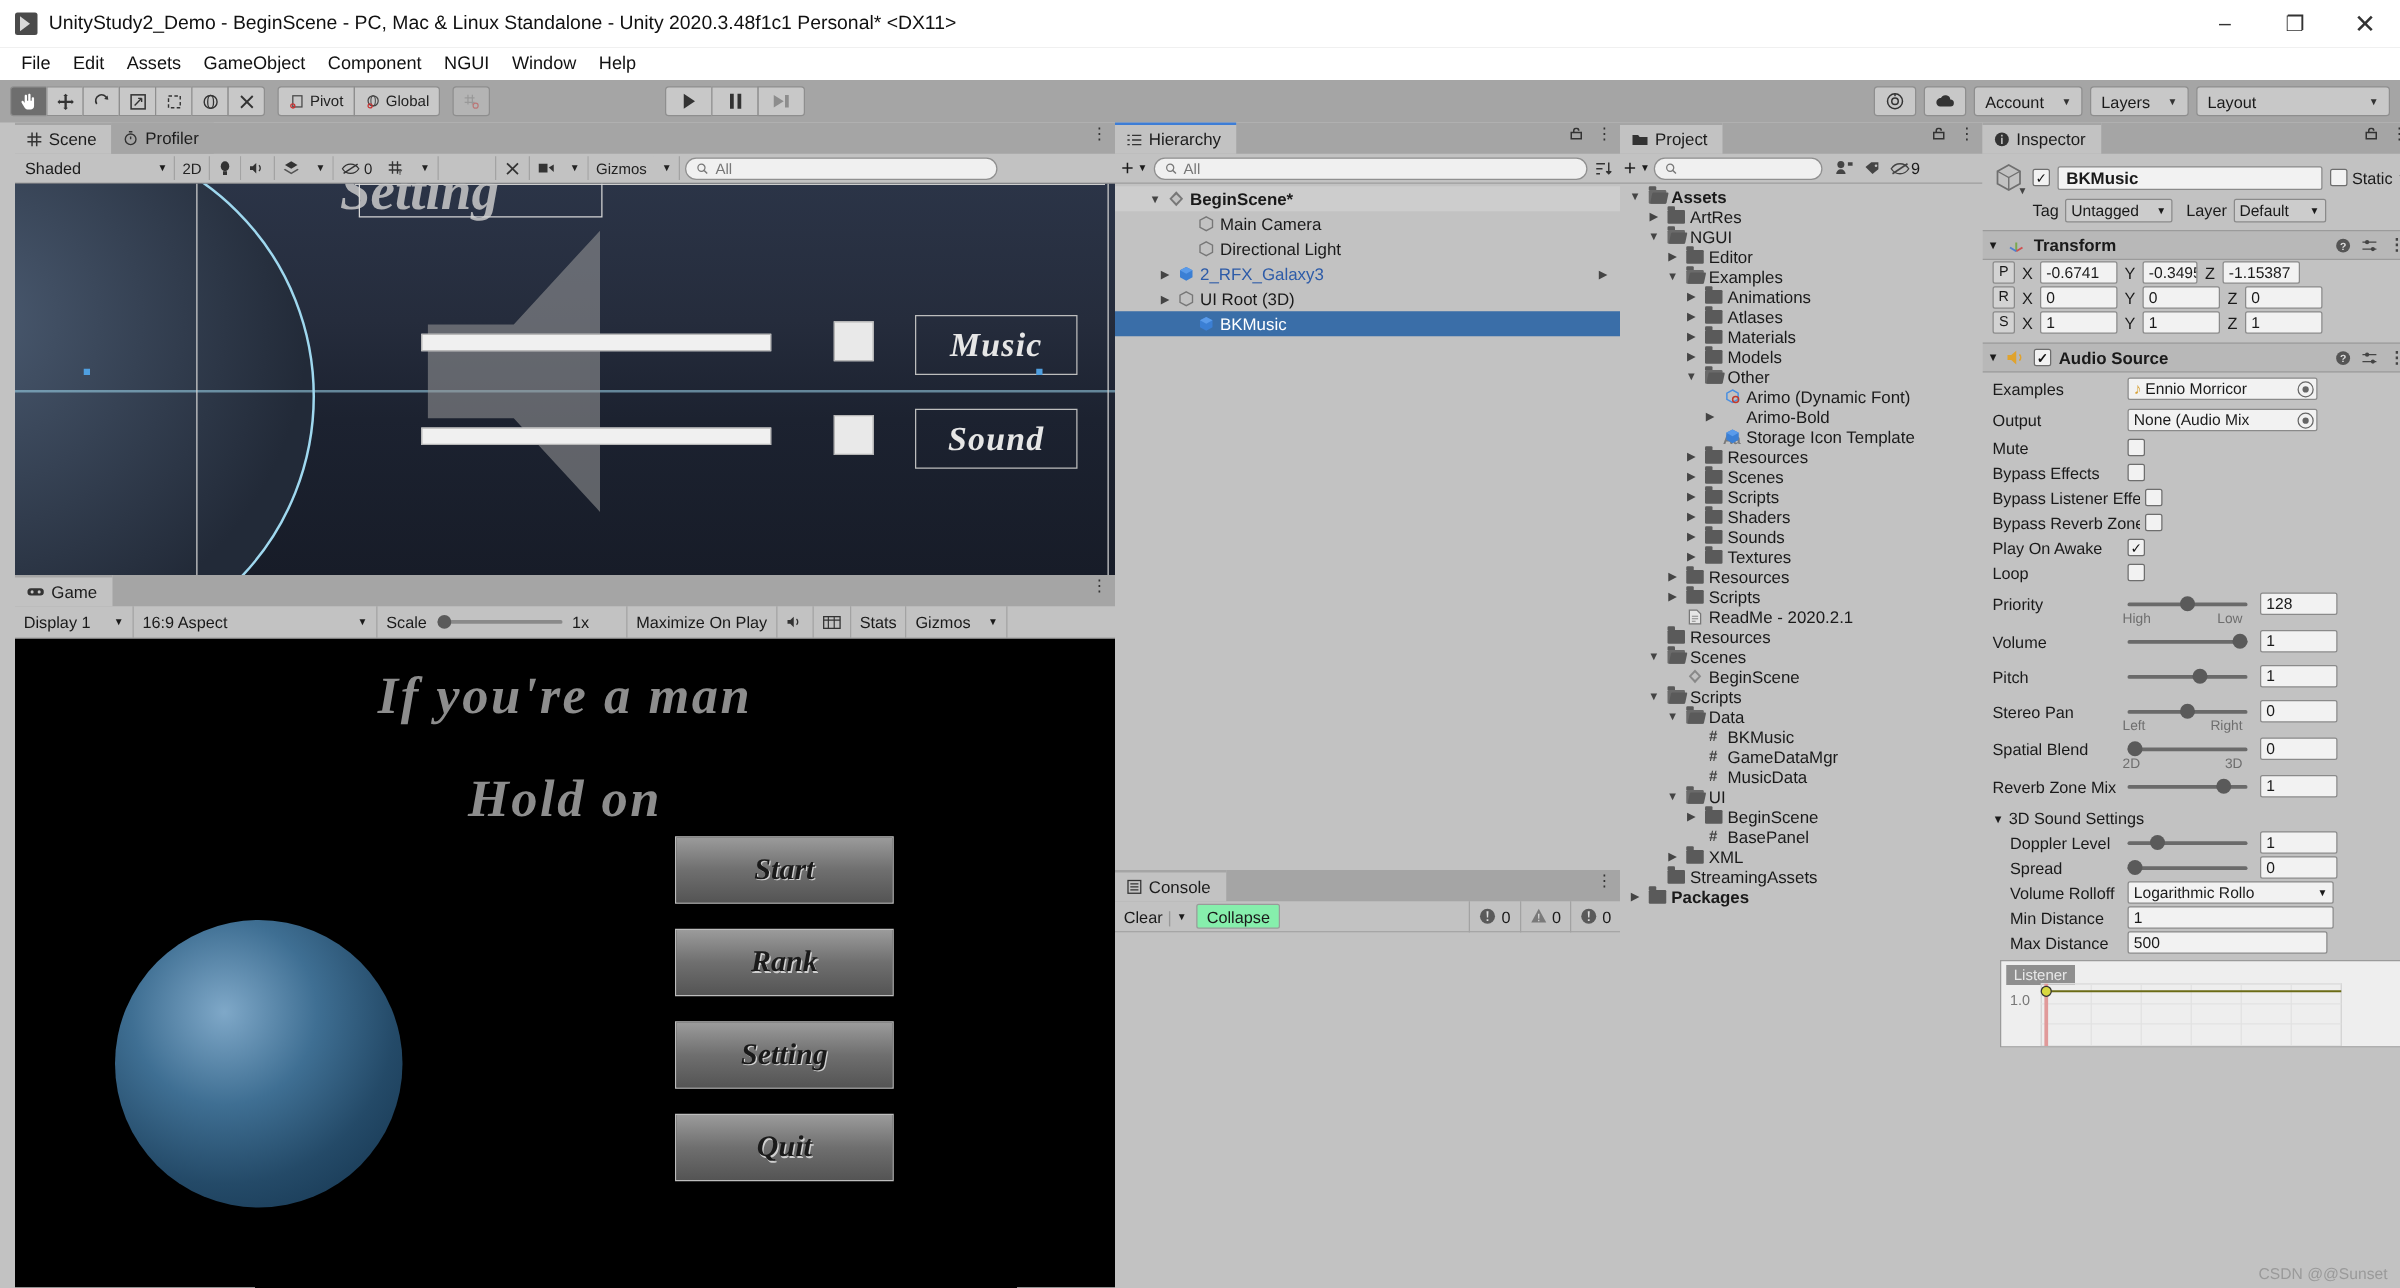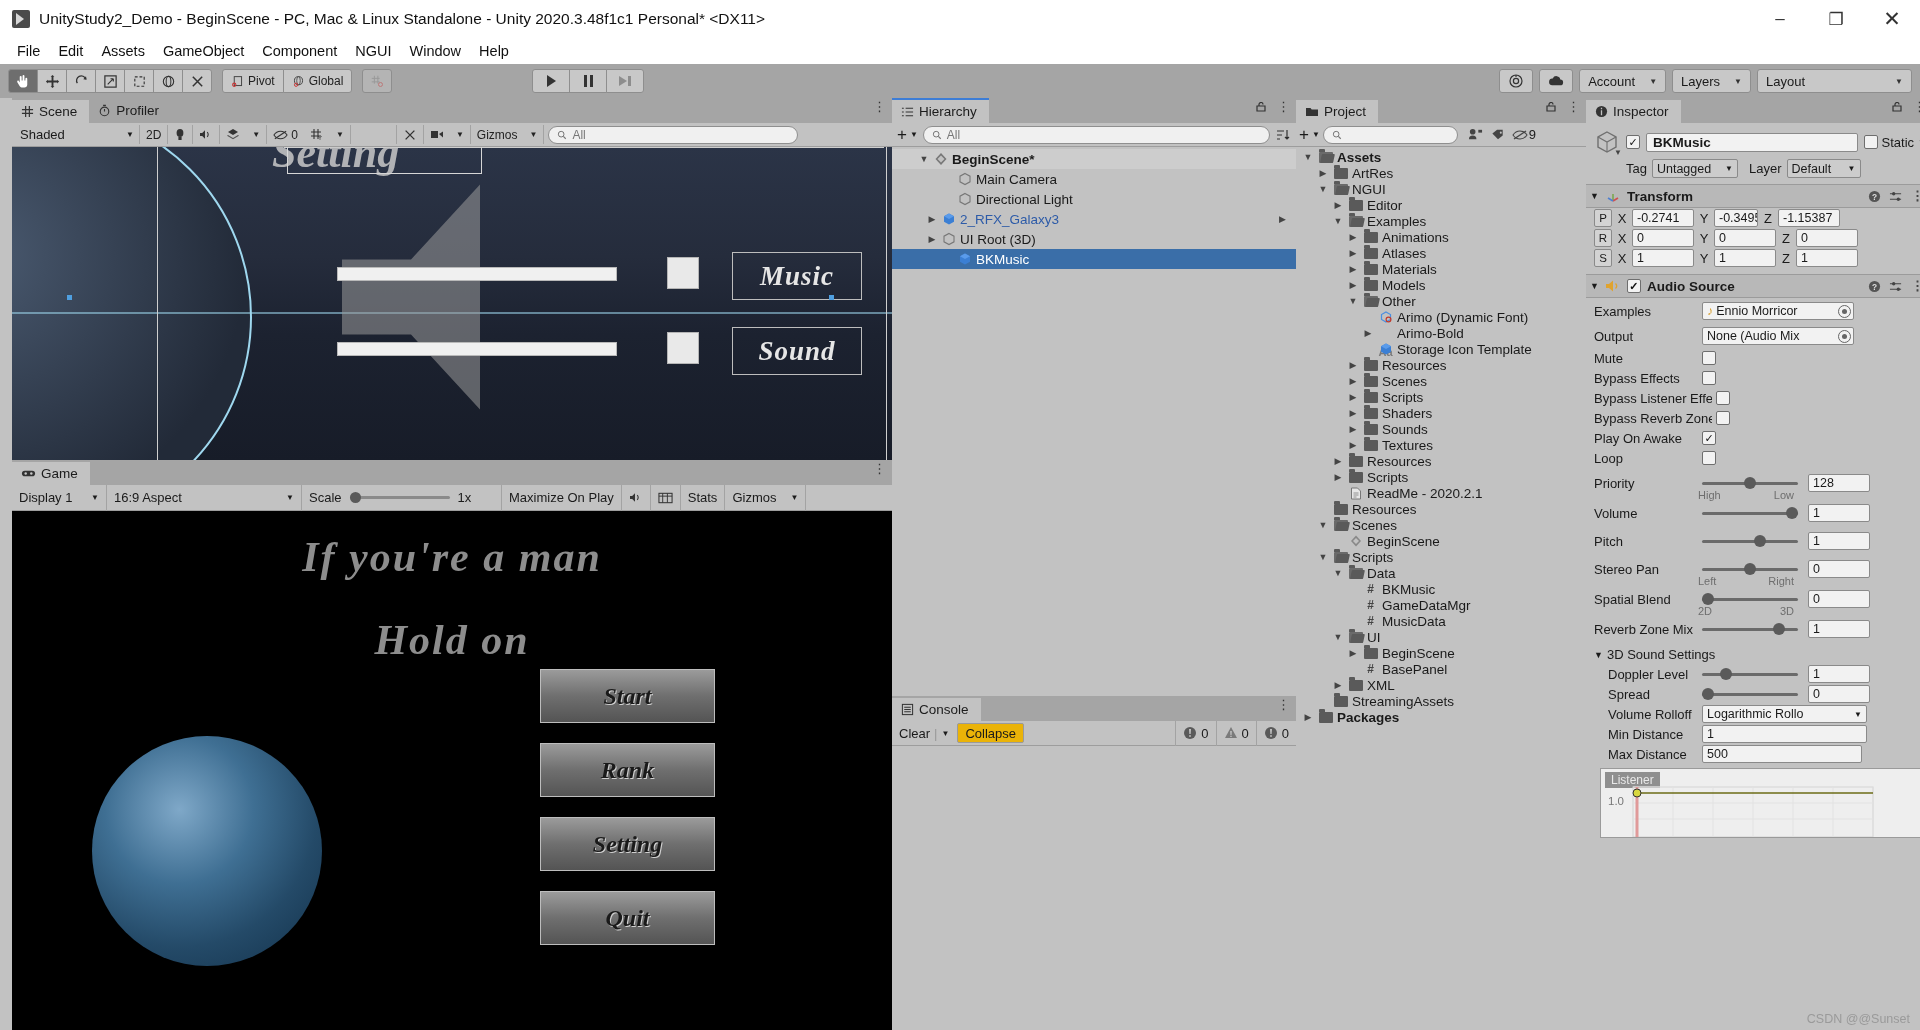--- a/index.html
+++ b/index.html
@@ -140,21 +140,21 @@
   .trow { height: 20px; display: flex; align-items: center; padding-left: 6px; gap: 4px; white-space: nowrap; }
   .trow.sel { background: #3a6ea8; color: #fff; }
   .trow.hdr { background: #cdcdcd; font-weight: bold; }
   .arrow { width: 12px; display: inline-block; font-size: 9px; color: #444; text-align: center; }
   .arrow.inv { color: transparent; }
 
   
   #console-panel { left: 880px; top: 598px; width: 404px; height: 334px; }
   .console-toolbar { height: 25px; background: #c2c2c2; display: flex; align-items: center; font-size: 13px; border-bottom: 1px solid #9d9d9d; }
   .cbtn { display: flex; align-items: center; padding: 0 7px; height: 25px; gap: 4px; }
-  .cbtn.bord { background: #eab308; border: 1px solid #9a9a9a; height: 20px; margin: 0 1px; border-radius: 2px; }
+  .cbtn.bord { background: #86efac; border: 1px solid #9a9a9a; height: 20px; margin: 0 1px; border-radius: 2px; }
   .count-group { margin-left: auto; display: flex; align-items: center; }
   .cnt { display: flex; align-items: center; gap: 4px; padding: 0 7px; height: 25px; border-left: 1px solid #a3a3a3; }
   .console-body { background: #c2c2c2; height: 100%; }
 
   
   #proj-panel { left: 1284px; top: 0; width: 290px; height: 932px; }
   .proj-toolbar { height: 24px; background: #c2c2c2; display: flex; align-items: center; padding: 0 3px; gap: 3px; border-bottom: 1px solid #9d9d9d; }
   .proj-tree { font-size: 13.5px; padding-top: 2px; }
   .prow { height: 16px; display: flex; align-items: center; gap: 4px; white-space: nowrap; }
   .folder {
@@ -1104,21 +1104,21 @@
                 <path stroke="#444" stroke-width="1.2" d="M1 4h12M1 10h12"></path>
                 <circle cx="5" cy="4" r="1.8" fill="#444"></circle>
                 <circle cx="10" cy="10" r="1.8" fill="#444"></circle>
               </svg>
             <span class="dots">⋮</span>
           </span>
         </div>
         <div class="frow">
           <span class="vecbtn">P</span>
           <span style="width:12px;text-align:center">X</span>
-          <span class="fnum" style="width:62px">-0.2741</span>
+          <span class="fnum" style="width:62px">-0.6741</span>
           <span style="width:12px;text-align:center">Y</span>
           <span class="fnum" style="width:44px">-0.3495</span>
           <span style="width:12px;text-align:center">Z</span>
           <span class="fnum" style="width:62px">-1.15387</span>
         </div>
         <div class="frow">
           <span class="vecbtn">R</span>
           <span style="width:12px;text-align:center">X</span>
           <span class="fnum" style="width:62px">0</span>
           <span style="width:12px;text-align:center">Y</span>

